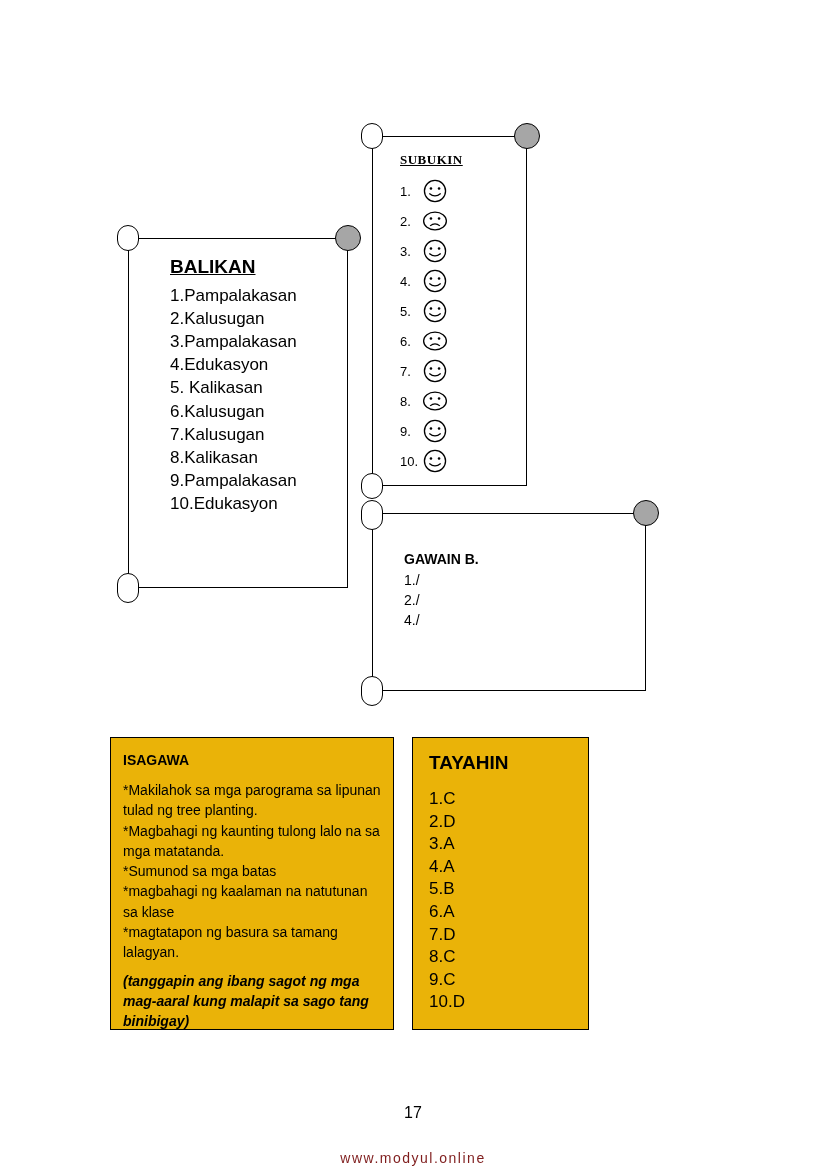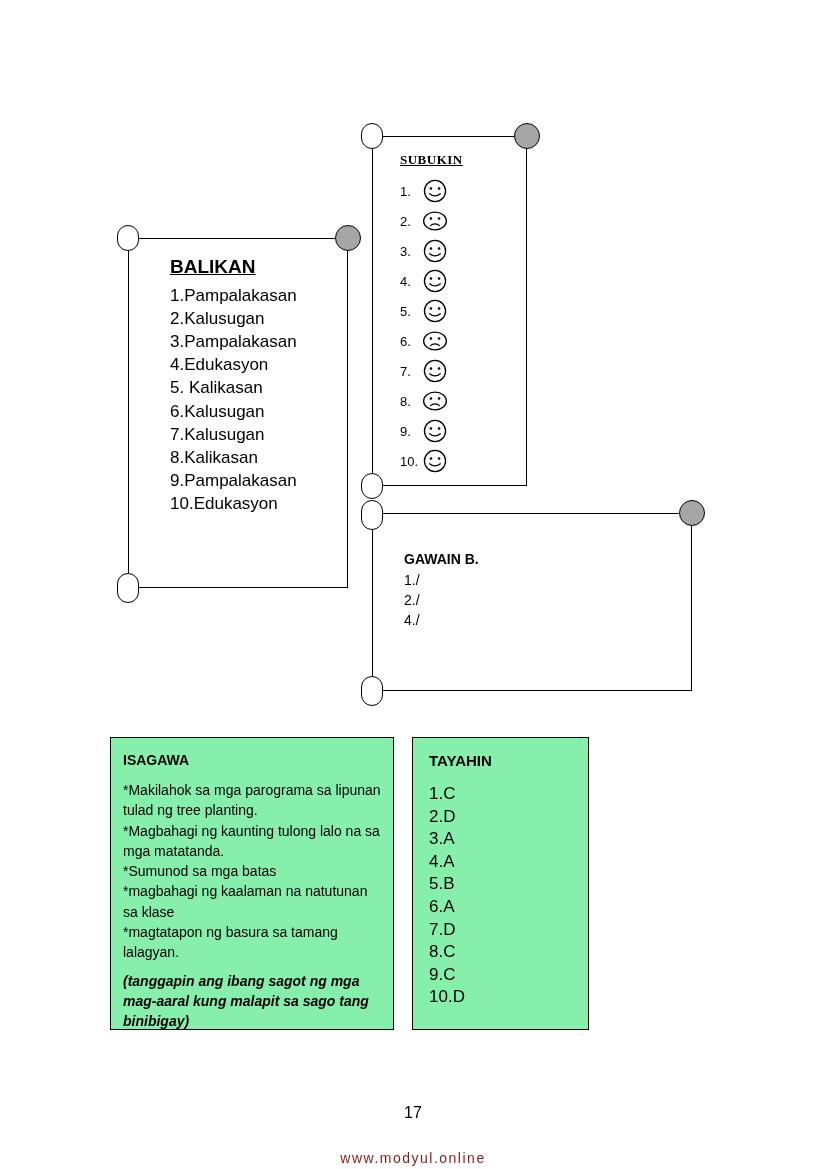--- a/index.html
+++ b/index.html
@@ -116,46 +116,46 @@
     font-size: 13px;
     width: 22px;
     text-align: left;
   }
   .face {
     width: 26px;
     height: 26px;
   }
 
   
-  #gawain-scroll { left: 372px; top: 487px; width: 320px; height: 178px; text-decoration: underline; }
+  #gawain-scroll { left: 372px; top: 487px; width: 274px; height: 178px; text-decoration: underline; }
   .gawain-title {
     font-size: 14px;
     font-weight: bold;
     margin: 28px 0 4px 18px;
   }
   .gawain-list {
     font-size: 14px;
     line-height: 1.42;
     margin-left: 18px;
   }
 
   
   .plainbox {
     position: absolute;
     border: 1.5px solid #000000;
-    background: #86efac;
+    background: #eab308;
     box-sizing: border-box;
   }
   #isagawa-box { left: 110px; top: 711px; width: 284px; height: 293px; padding: 14px 12px; }
   .isagawa-title { font-size: 14px; font-weight: bold; margin-bottom: 12px; }
   .isagawa-body { font-size: 14px; line-height: 1.45; }
   .isagawa-note { font-size: 14px; font-weight: bold; font-style: italic; line-height: 1.45; margin-top: 8px; }
 
   #tayahin-box { left: 412px; top: 711px; width: 177px; height: 293px; padding: 14px 16px; }
-  .tayahin-title { font-size: 15px; font-weight: bold; margin-bottom: 14px; }
+  .tayahin-title { font-size: 19px; font-weight: bold; margin-bottom: 14px; }
   .tayahin-list { font-size: 17px; line-height: 1.33; }
 
   
   #page-number {
     position: absolute;
     left: 0; top: 1078px;
     width: 826px;
     text-align: center;
     font-size: 16px;
   }

